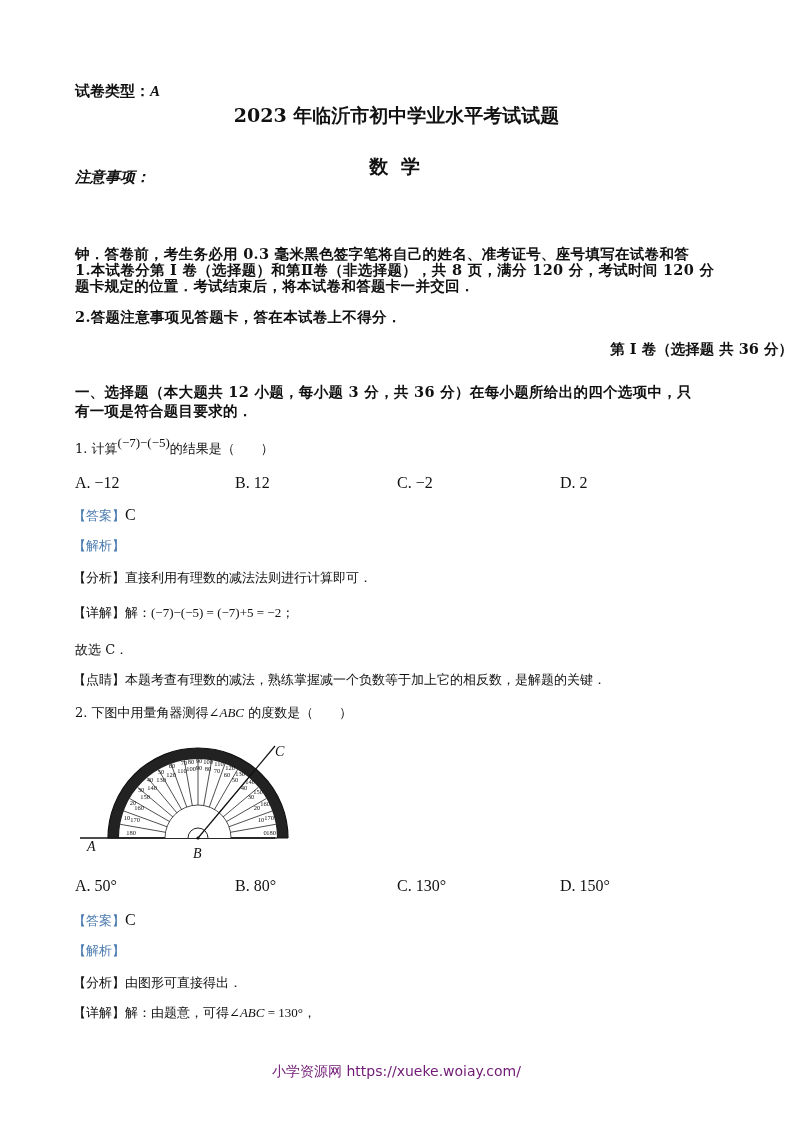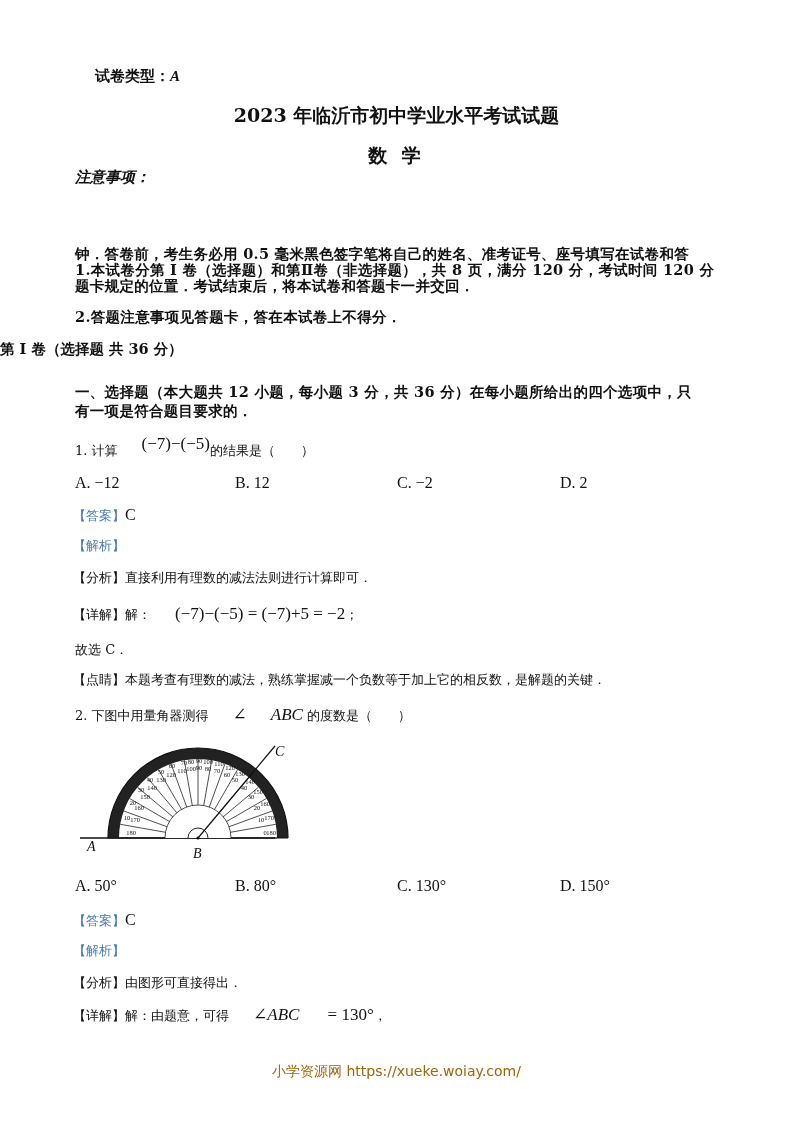--- a/index.html
+++ b/index.html
@@ -5,43 +5,43 @@
   html, body { margin: 0; padding: 0; background: #ffffff; }
   body { width: 793px; height: 1122px; position: relative; overflow: hidden;
          font-family: "DejaVu Serif", "Liberation Serif", serif; color: #111; }
   .abs { position: absolute; white-space: nowrap; }
   .bold { font-weight: bold; }
   .hdr { font-size: 15px; font-weight: bold; }
   .title { font-size: 19px; font-weight: bold; left: 0; width: 793px; text-align: center; }
   .body15 { font-size: 14.5px; font-weight: bold; letter-spacing: 0.3px; }
   .q { font-size: 13px; }
   .lbl { color: #4a7ab0; }
-  .math { font-family: "Liberation Serif", "DejaVu Serif", serif; font-size: 17px; margin-left: 24px; }
+  .math { font-family: "Liberation Serif", "DejaVu Serif", serif; font-size: 13px; }
   .ital { font-style: italic; }
   .opt { font-family: "Liberation Serif", serif; font-size: 16px; }
-  .footer { font-family: "DejaVu Sans", "Liberation Sans", sans-serif; font-size: 14px; color: #a16207;
+  .footer { font-family: "DejaVu Sans", "Liberation Sans", sans-serif; font-size: 14px; color: #701a75;
             left: 0; width: 793px; text-align: center; }
 </style>
 </head>
 <body>
 
-<div class="abs hdr" style="left:75px;top:67px;margin-left:20px;">
+<div class="abs hdr" style="left:75px;top:82px;">
   <span>试卷类型：</span><span class="ital" style="font-family:'Liberation Serif',serif;">A</span>
 </div>
 
 <div class="abs title" style="top:103px;">2023 年临沂市初中学业水平考试试题</div>
-<div class="abs title" style="top:143px;letter-spacing:4px;">数 学</div>
+<div class="abs title" style="top:154px;letter-spacing:4px;font-family:Liberation Serif, serif;">数 学</div>
 
 <div class="abs hdr" style="left:75px;top:168px;font-style:italic;">注意事项：</div>
 <div class="abs body15" style="left:75px;top:213px;margin-top:48px;">1.本试卷分第 I 卷（选择题）和第Ⅱ卷（非选择题），共 8 页，满分 120 分，考试时间 120 分</div>
-<div class="abs body15" style="left:75px;top:245px;">钟．答卷前，考生务必用 0.5 毫米黑色签字笔将自己的姓名、准考证号、座号填写在试卷和答</div>
+<div class="abs body15" style="left:75px;top:245px;">钟．答卷前，考生务必用 0.3 毫米黑色签字笔将自己的姓名、准考证号、座号填写在试卷和答</div>
 <div class="abs body15" style="left:75px;top:277px;">题卡规定的位置．考试结束后，将本试卷和答题卡一并交回．</div>
 <div class="abs body15" style="left:75px;top:308px;">2.答题注意事项见答题卡，答在本试卷上不得分．</div>
 
-<div class="abs bold" style="left:0;width:793px;text-align:left;top:340px;font-size:14.5px;">第 I 卷（选择题  共 36 分）</div>
+<div class="abs bold" style="left:0;width:793px;text-align:right;top:340px;font-size:14.5px;">第 I 卷（选择题  共 36 分）</div>
 <div class="abs body15" style="left:75px;top:371px;margin-top:12px;">一、选择题（本大题共 12 小题，每小题 3 分，共 36 分）在每小题所给出的四个选项中，只</div>
 <div class="abs body15" style="left:75px;top:402px;">有一项是符合题目要求的．</div>
 
 <div class="abs q" style="left:75px;top:440px;">
   <span>1. 计算</span><span class="math" style="position:relative;top:-6px;">(−7)−(−5)</span><span>的结果是（　　）</span>
 </div>
 
 <div class="abs opt" style="left:75px;top:474px;">A.  −12</div>
 <div class="abs opt" style="left:235px;top:474px;">B. 12</div>
 <div class="abs opt" style="left:397px;top:474px;">C.  −2</div>

